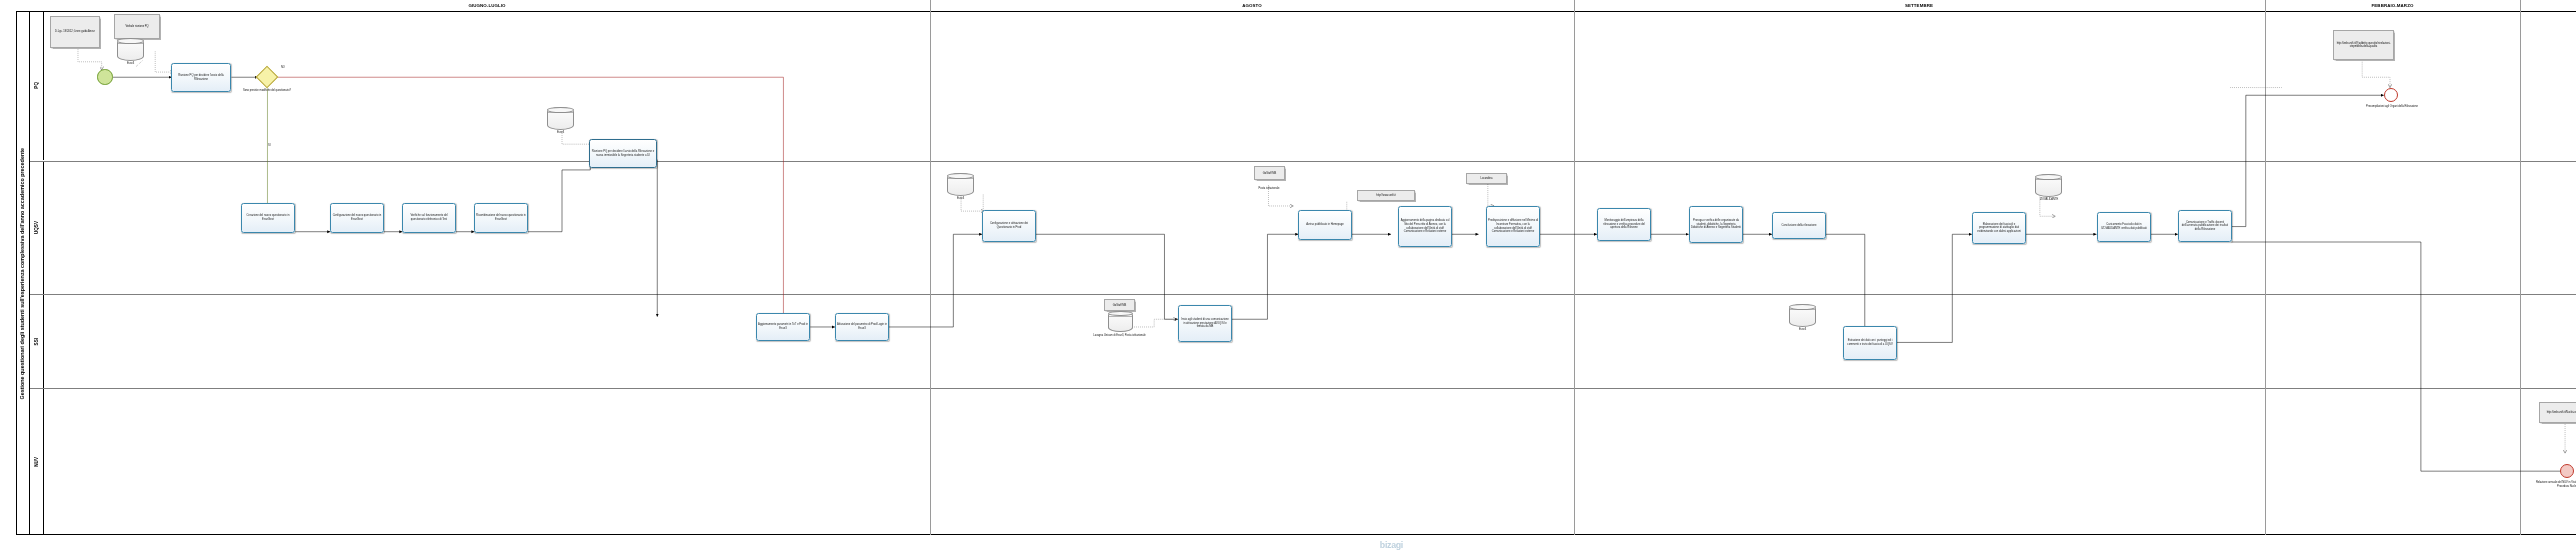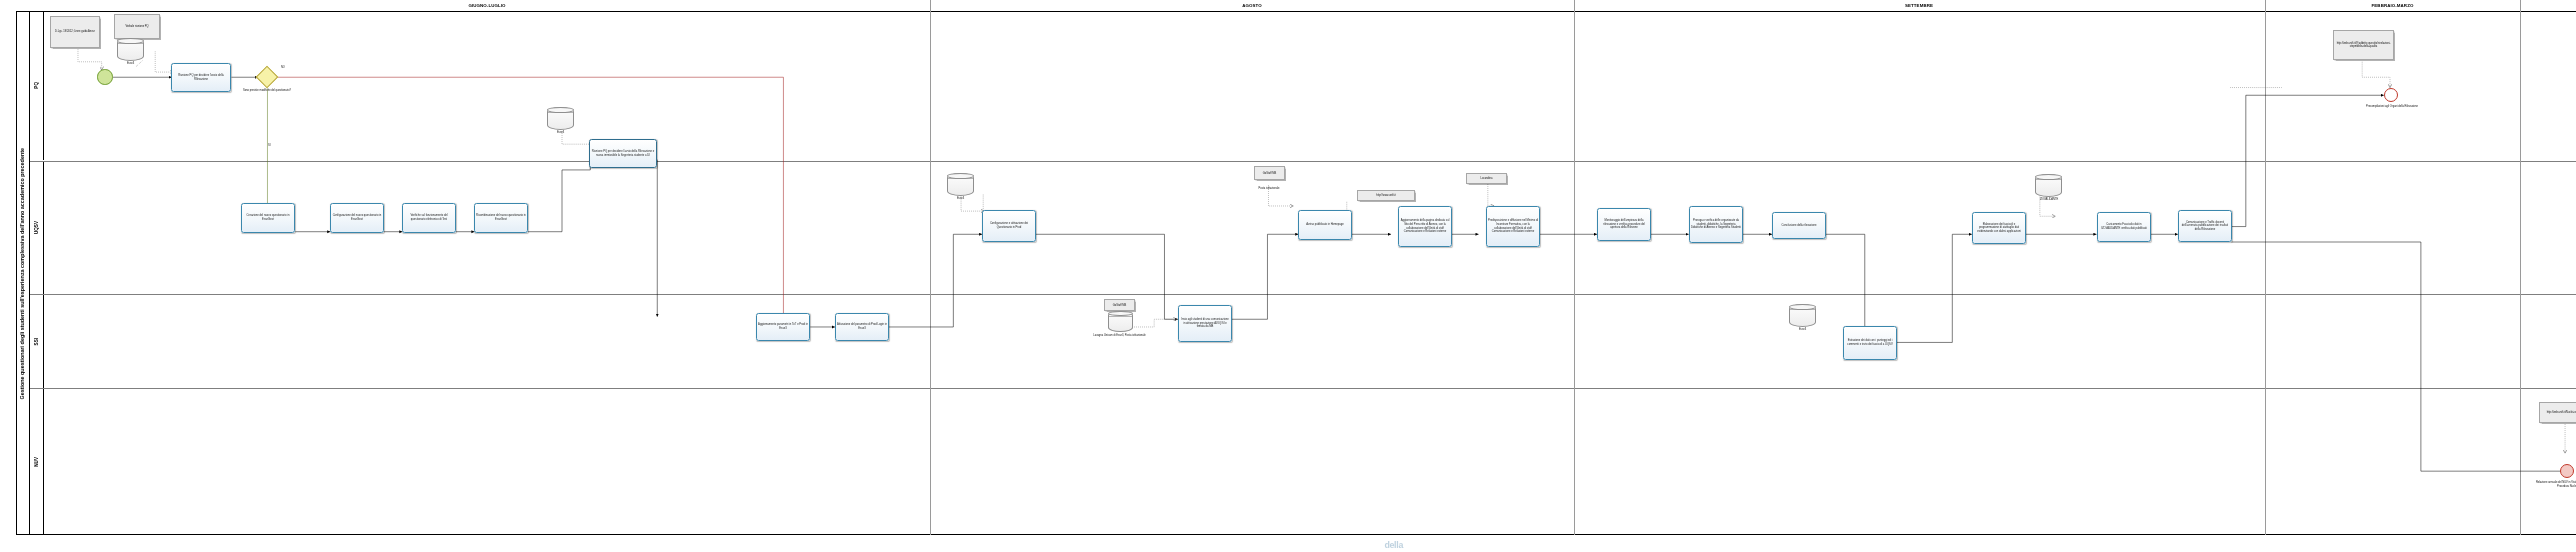--- a/index.html
+++ b/index.html
@@ -365,17 +365,17 @@
 
   <div class="dataobj" style="left:2539px;top:402px;width:56px;height:20.6px;">
     <span>http://web.unifi.it/Nuclei-valutazione</span>
     </div>
 
   <div class="evt end" style="left:2560px;top:464px;width:14.4px;height:14.4px;"></div>
   <div class="ann" style="left:2532px;top:481px;width:70px;">
     <span>Relazione annuale del NUV in Vista all'Anno Prodotto, Procedura Nuclei</span></div>
 
   <div class="brand">
-    <span>della</span>
+    <span>bizagi</span>
   </div>
 
 </div>
 
 
 </body></html>

